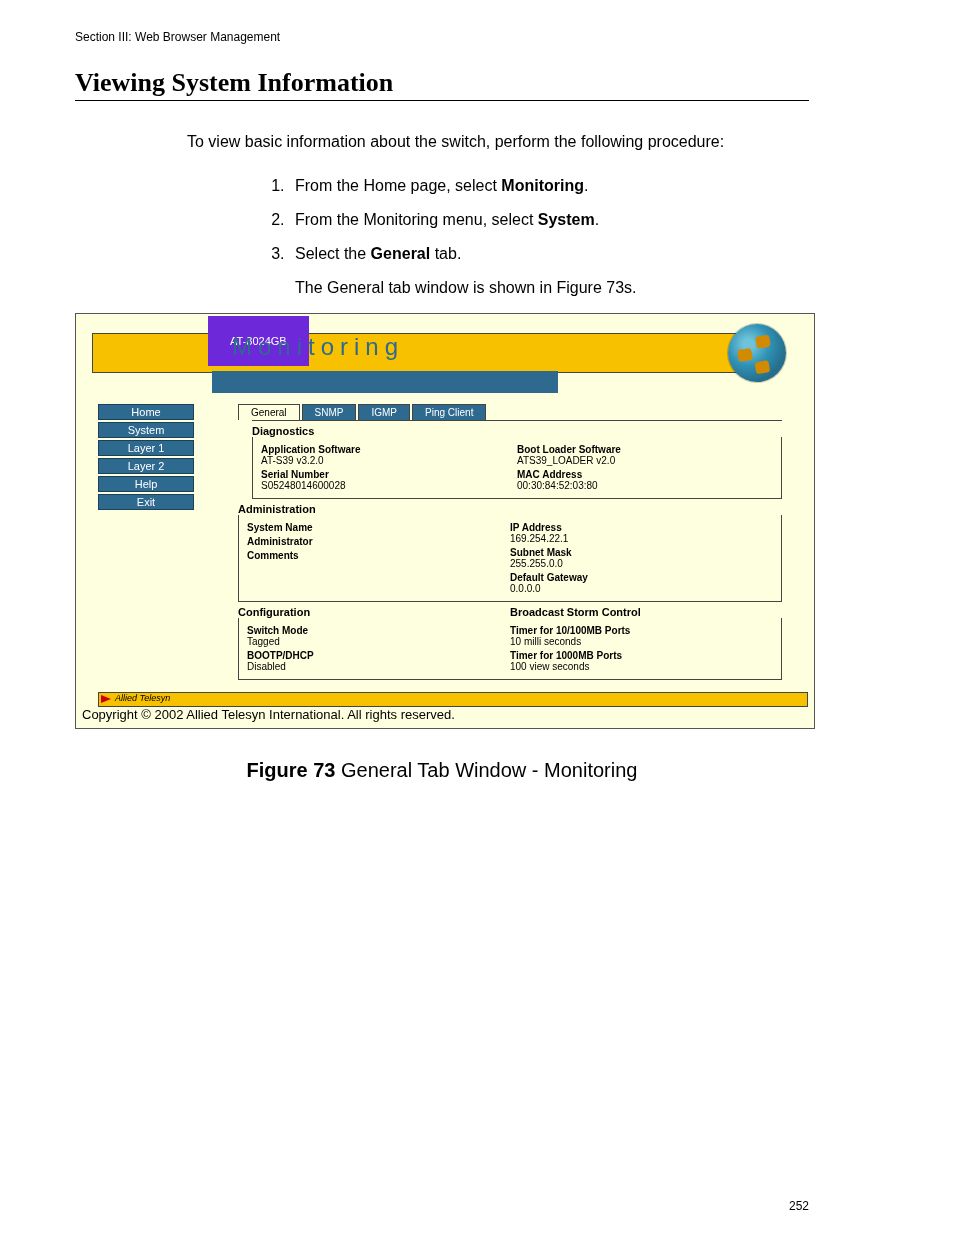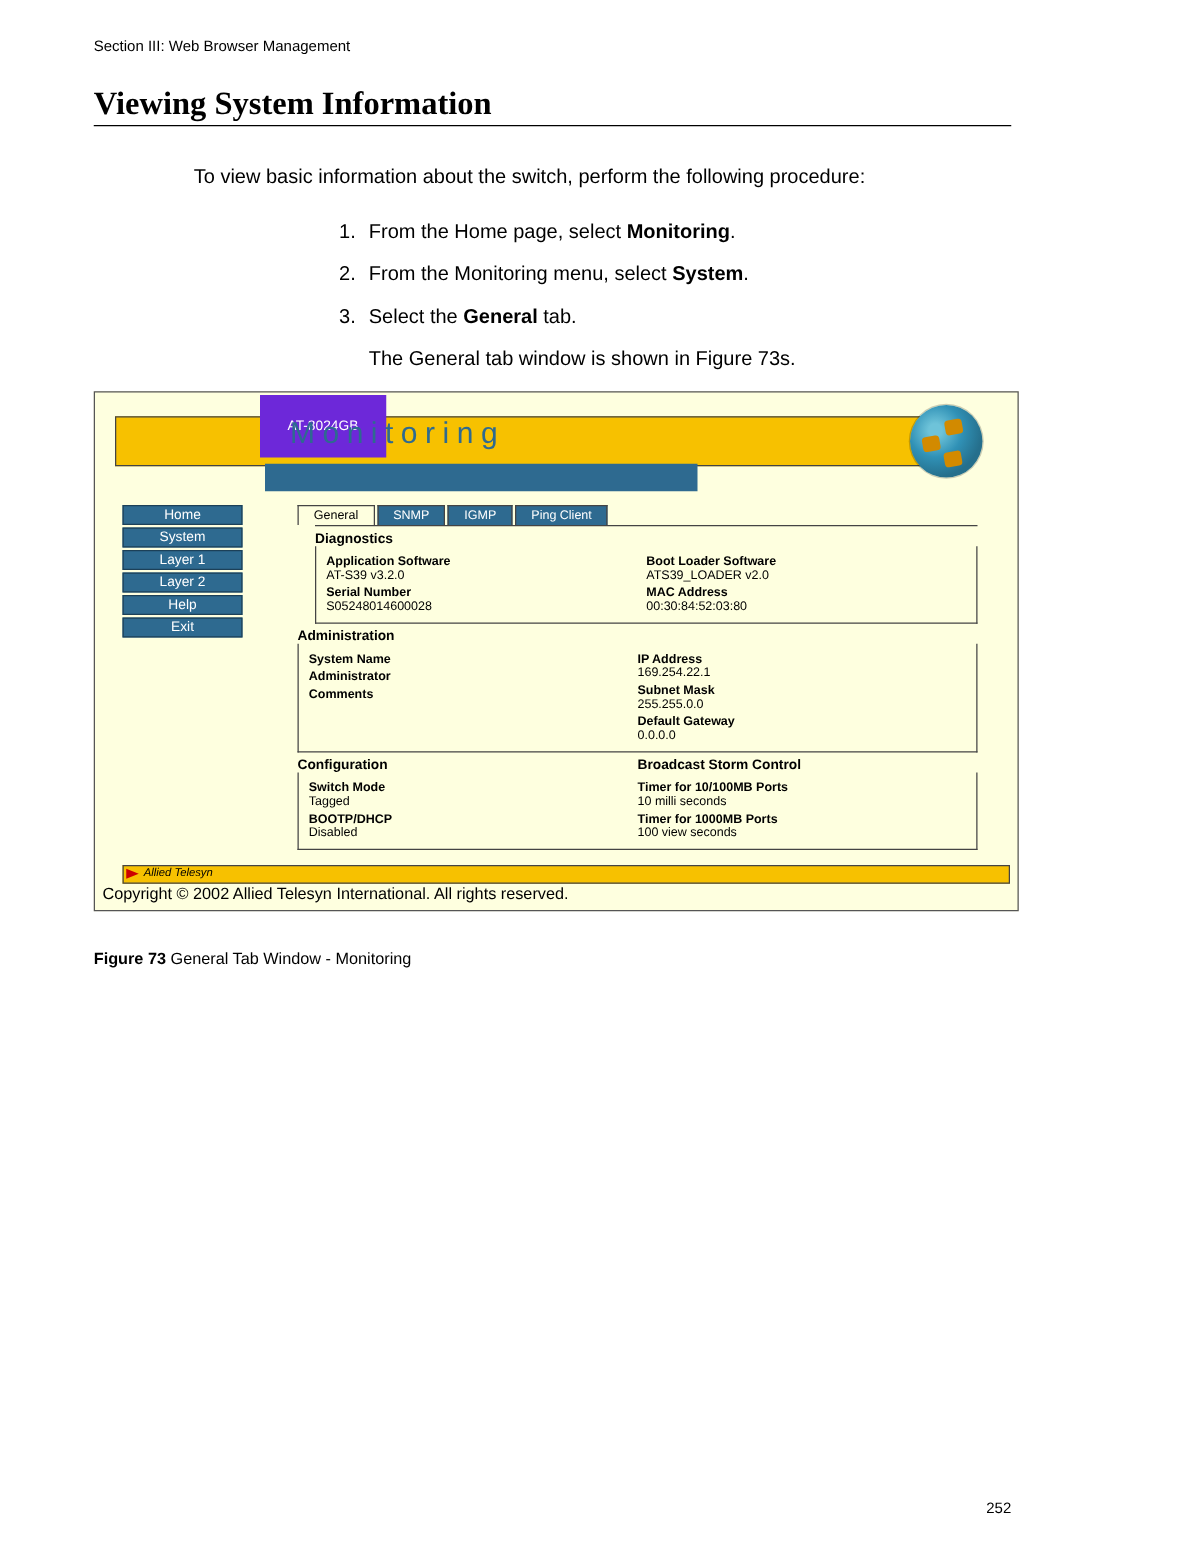--- a/index.html
+++ b/index.html
@@ -22,21 +22,21 @@
   }
   .main-heading {
     font-family: "Times New Roman", Times, serif;
     font-weight: 700;
     font-size: 26px;
     border-bottom: 1px solid #000;
     padding-bottom: 2px;
     margin-bottom: 30px;
   }
   .body-text {
-    margin-left: 80px;
+    margin-left: 112px;
     font-size: 16px;
     line-height: 1.4;
     margin-bottom: 24px;
   }
   .steps {
     list-style: decimal;
     margin: 0 0 0 190px;
     padding-left: 24px;
     font-size: 16px;
   }
@@ -238,22 +238,22 @@
     width:0; height:0;
     border-top:4px solid transparent;
     border-bottom:4px solid transparent;
     border-left:10px solid #c00;
   }
   .copyright-text {
     font-size: 13px;
     margin: 0 4px;
   }
   .figure-caption {
-    text-align: left;
-    font-size: 13px;
+    text-align: center;
+    font-size: 20px;
     margin-top: 30px;
   }
   .page-number {
     position: absolute;
     bottom: 22px;
     right: 75px;
     font-size: 12px;
   }
 </style>
 </head>

